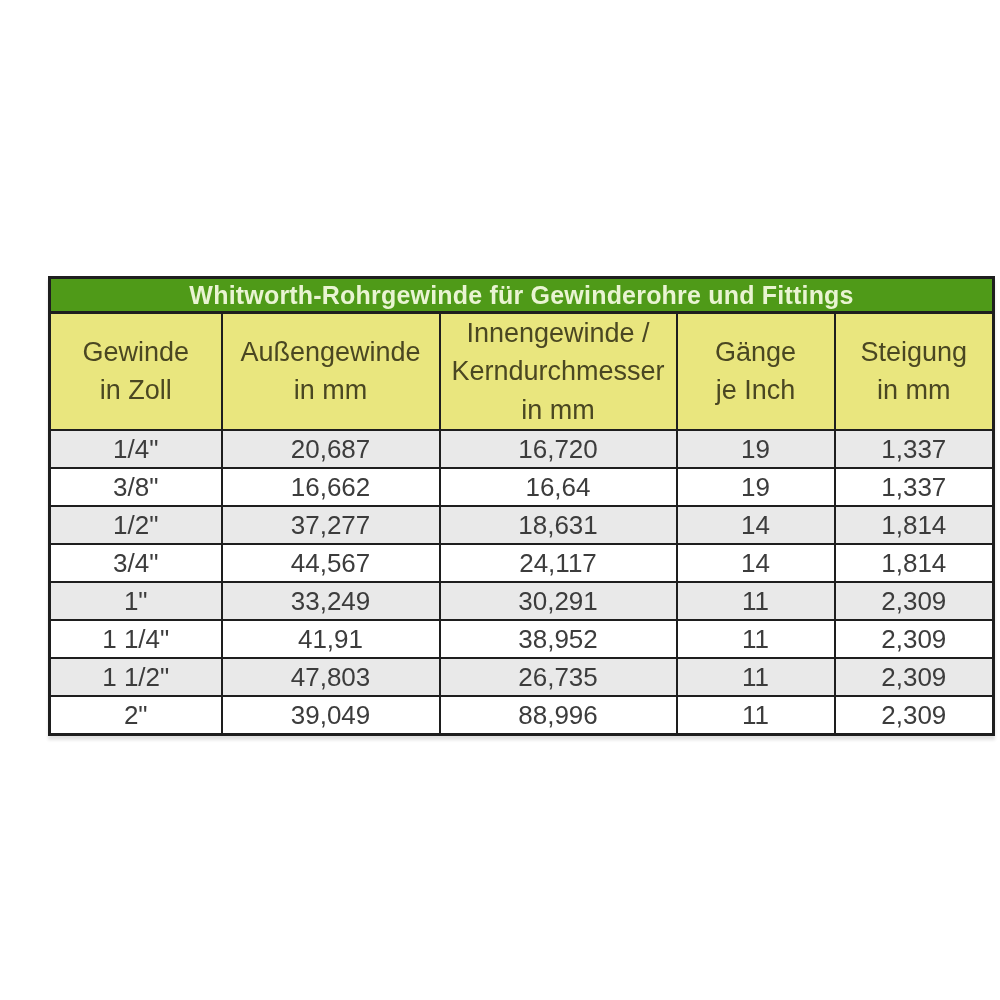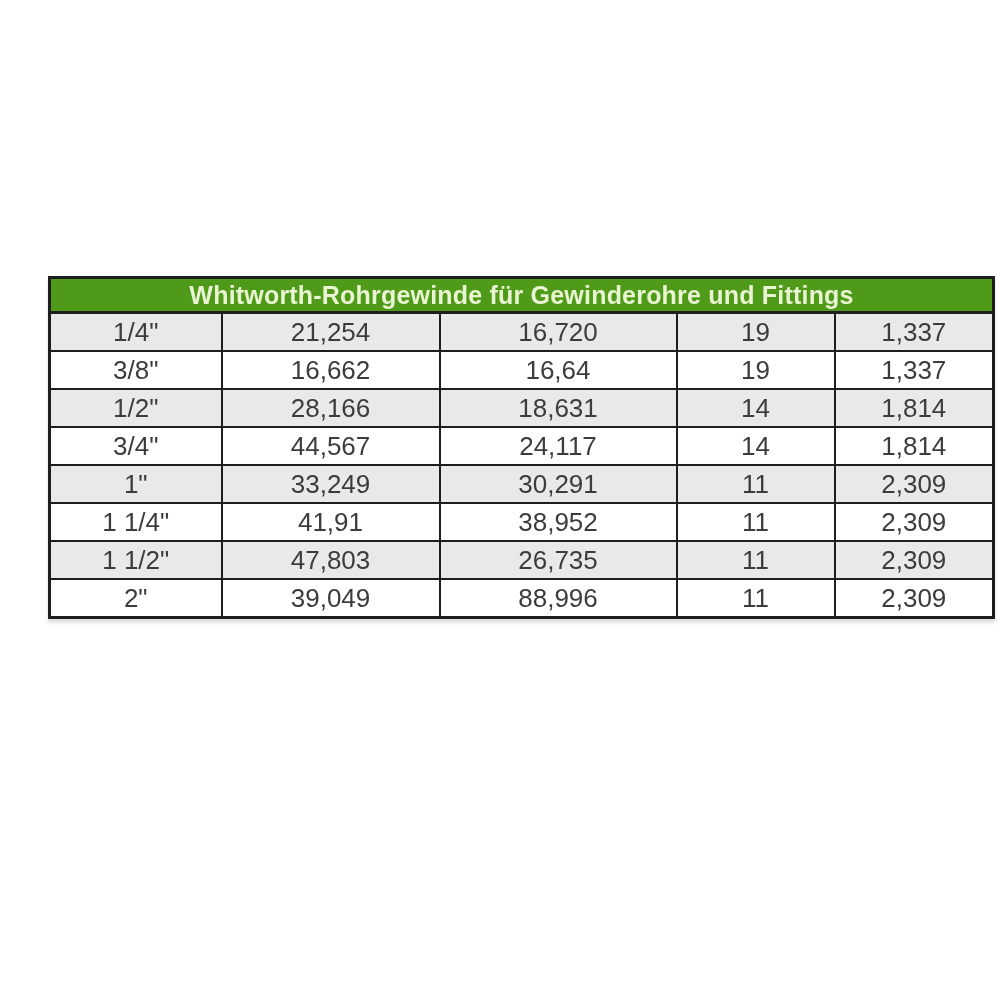--- a/index.html
+++ b/index.html
@@ -71,39 +71,52 @@
       <col style="width:172px">
       <col style="width:218px">
       <col style="width:237px">
       <col style="width:158px">
       <col style="width:159px">
     </colgroup>
     <thead>
       <tr class="title-row">
         <th colspan="5">Whitworth-Rohrgewinde für Gewinderohre und Fittings</th>
       </tr>
+      <tr class="header-row">
+        <th>Gewinde
+in Zoll</th>
+        <th>Außengewinde
+in mm</th>
+        <th>Innengewinde /
+Kerndurchmesser
+in mm</th>
+        <th>Gänge
+je Inch</th>
+        <th>Steigung
+in mm</th>
+      </tr>
     </thead>
     <tbody>
         <tr>
           <td>1/4"</td>
-          <td>21,254</td>
+          <td>20,687</td>
           <td>16,720</td>
           <td>19</td>
           <td>1,337</td>
         </tr>
         <tr>
           <td>3/8"</td>
           <td>16,662</td>
           <td>16,64</td>
           <td>19</td>
           <td>1,337</td>
         </tr>
         <tr>
           <td>1/2"</td>
-          <td>28,166</td>
+          <td>37,277</td>
           <td>18,631</td>
           <td>14</td>
           <td>1,814</td>
         </tr>
         <tr>
           <td>3/4"</td>
           <td>44,567</td>
           <td>24,117</td>
           <td>14</td>
           <td>1,814</td>

